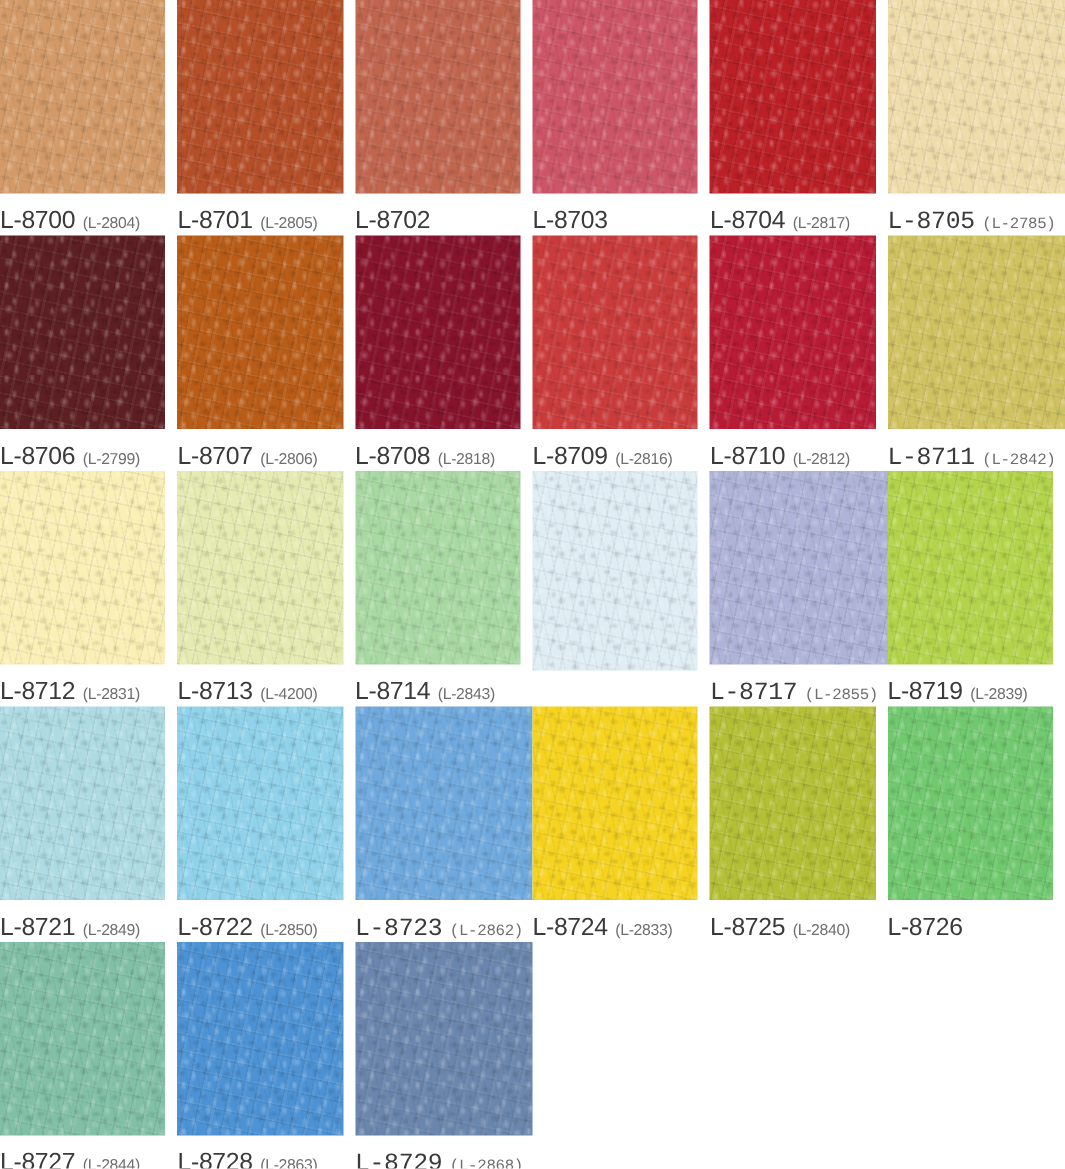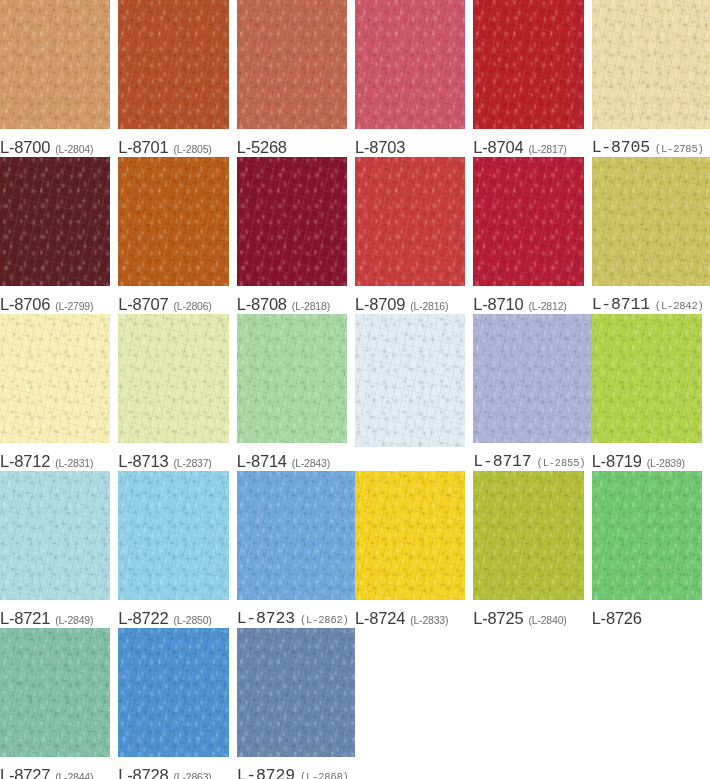--- a/index.html
+++ b/index.html
@@ -127,21 +127,21 @@
     <div class="swatch-cell">
       <div class="swatch-chip" style="background-color: rgb(180, 79, 40);"></div>
       <div class="swatch-label">
         <span class="code-primary">L-8701</span>
         <span class="code-alt">(L-2805)</span>
       </div>
     </div>
     <div class="swatch-cell">
       <div class="swatch-chip" style="background-color: rgb(192, 102, 79);"></div>
       <div class="swatch-label">
-        <span class="code-primary">L-5268</span>
+        <span class="code-primary">L-8702</span>
       </div>
     </div>
     <div class="swatch-cell">
       <div class="swatch-chip" style="background-color: rgb(204, 85, 102);"></div>
       <div class="swatch-label">
         <span class="code-primary">L-8703</span>
       </div>
     </div>
     <div class="swatch-cell">
       <div class="swatch-chip" style="background-color: rgb(186, 32, 38);"></div>
@@ -203,21 +203,21 @@
       <div class="swatch-chip" style="background-color: rgb(250, 239, 180);"></div>
       <div class="swatch-label">
         <span class="code-primary">L-8712</span>
         <span class="code-alt">(L-2831)</span>
       </div>
     </div>
     <div class="swatch-cell">
       <div class="swatch-chip" style="background-color: rgb(228, 234, 176);"></div>
       <div class="swatch-label">
         <span class="code-primary">L-8713</span>
-        <span class="code-alt">(L-2837)</span>
+        <span class="code-alt">(L-4200)</span>
       </div>
     </div>
     <div class="swatch-cell">
       <div class="swatch-chip" style="background-color: rgb(169, 217, 163);"></div>
       <div class="swatch-label">
         <span class="code-primary">L-8714</span>
         <span class="code-alt">(L-2843)</span>
       </div>
     </div>
     <div class="swatch-cell">

